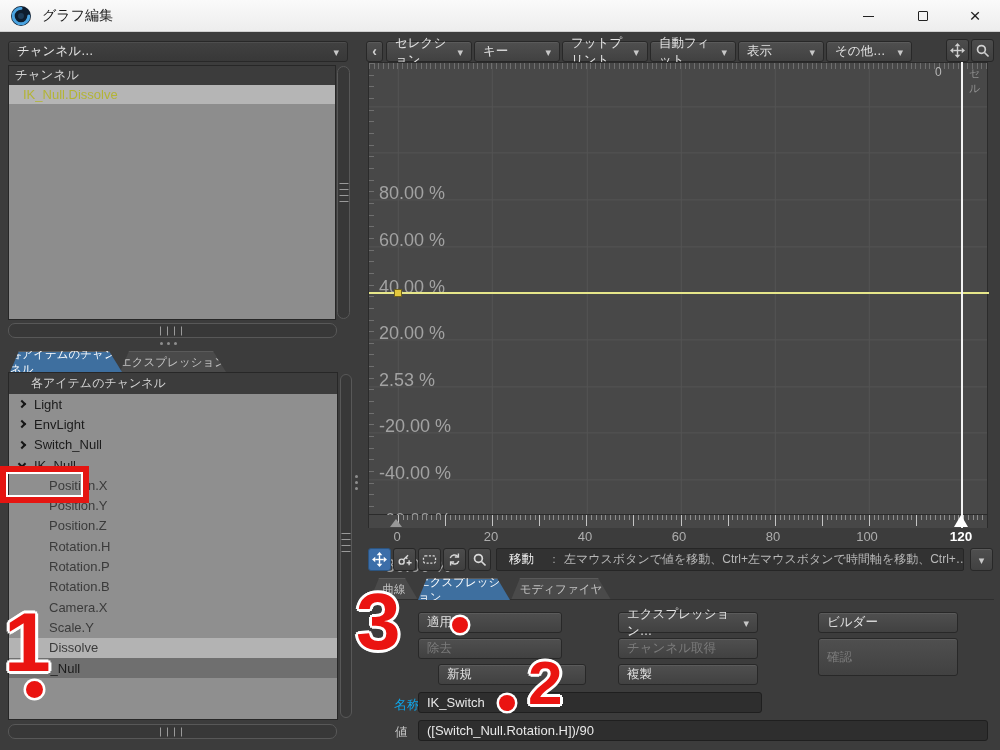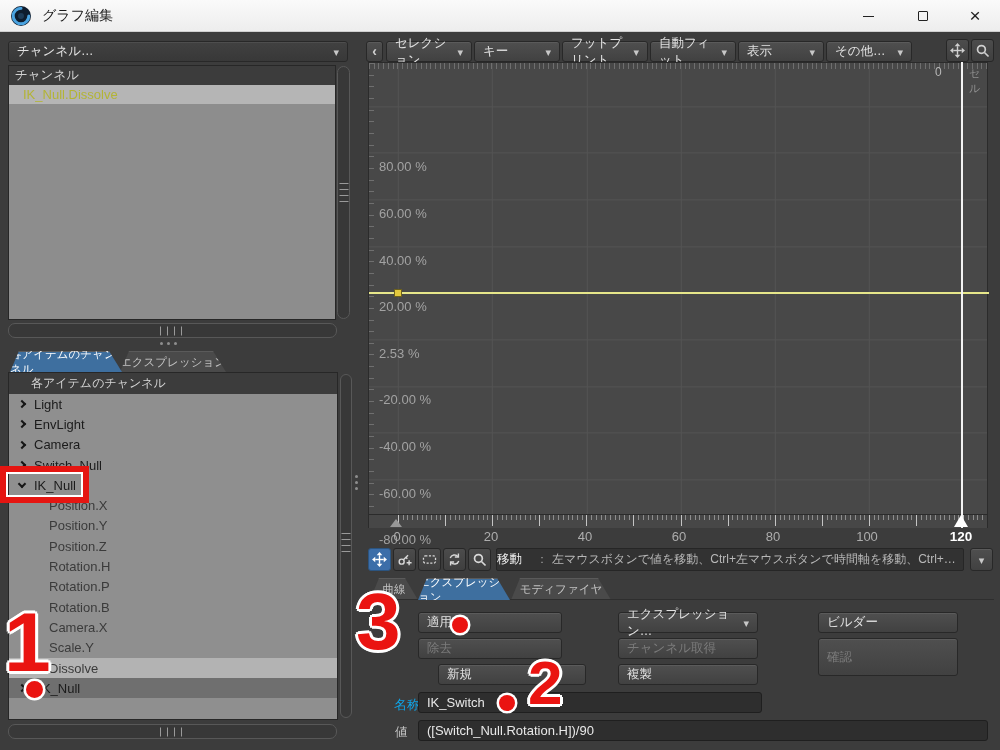--- a/index.html
+++ b/index.html
@@ -47,21 +47,21 @@
   
   .plot{left:368px;top:62px;width:620px;height:453px;background:#484848;border:1px solid #2b2b2b;}
   .vgridlines{position:absolute;left:0;top:0;width:100%;height:100%;
      background:repeating-linear-gradient(90deg,transparent 0 93.2px,#535353 93.2px 94.17px);background-position:-64.2px 0;}
   .hgridlines{position:absolute;left:0;top:0;width:100%;height:100%;
      background:repeating-linear-gradient(transparent 0 45.67px,#535353 45.67px 46.67px);background-position:0 -2.67px;}
   .topticks{position:absolute;left:0;top:0;width:100%;height:6px;
      background:repeating-linear-gradient(90deg,#6f6f6f 0 1px,transparent 1px 4.71px);}
   .leftticks{position:absolute;left:0;top:0;width:5px;height:100%;
      background:repeating-linear-gradient(#6f6f6f 0 1px,transparent 1px 11.66px);}
-  .ylab{position:absolute;left:10px;font-size:13px;color:#a2a2a2;}
+  .ylab{position:absolute;left:10px;font-size:18px;color:#a2a2a2;margin-top:24px;}
   .zeroline{position:absolute;left:0;width:620px;height:2px;background:#e7e78a;z-index:3;}
   .keydot{position:absolute;width:8px;height:8px;background:#e3c83d;border:1px solid #6d611c;z-index:4;}
   .playhead{position:absolute;width:2px;background:#f3f3f3;z-index:5;}
   .ruler{left:368px;top:515px;width:620px;height:13px;background:#474747;border-left:1px solid #2b2b2b;border-right:1px solid #2b2b2b;
      background-image:repeating-linear-gradient(90deg,#c4c4c4 0 1px,transparent 1px 47.1px),
                       repeating-linear-gradient(90deg,#8d8d8d 0 1px,transparent 1px 4.71px);
      background-size:100% 11px,100% 5px;background-repeat:no-repeat;background-position:29px 0,29px 0;}
   .tri{width:0;height:0;border-left:7px solid transparent;border-right:7px solid transparent;}
   .xlab{position:absolute;top:529px;transform:translateX(-50%);font-size:13px;color:#adadad;}
   .xlab.cur{color:#fff;font-weight:bold;font-size:13.5px;}
@@ -139,24 +139,20 @@
 
   <div class="abs" style="left:8px;top:372px;width:330px;height:348px;border:1px solid #272727;background:#8f8f8f">
     <div style="height:21px;background:#3c3c3c;color:#d6d6d6;font-size:12px;padding-left:22px;display:flex;align-items:center">各アイテムのチャンネル</div>
     <div class="trow">
         <span class="tchev right"></span>
         <span class="tlabel">Light</span>
       </div>
     <div class="trow">
         <span class="tchev right"></span>
         <span class="tlabel">EnvLight</span>
-      </div>
-    <div class="trow">
-        <span class="tchev right"></span>
-        <span class="tlabel">Camera</span>
       </div>
     <div class="trow">
         <span class="tchev right"></span>
         <span class="tlabel">Switch_Null</span>
       </div>
     <div class="trow">
         <span class="tchev down" style="margin-top:-3px"></span>
         <span class="tlabel">IK_Null</span>
       </div>
     <div class="trow">
@@ -319,21 +315,21 @@
         <path d="M6.5 20.5v-5h5"></path>
       </svg>
   </div>
   <div class="abs icnbtn" style="left:468px;top:548px;width:23px;height:23px">
     <svg viewBox="0 0 24 24" fill="none" stroke="#d8d8d8" stroke-width="2.4">
         <circle cx="10.5" cy="10.5" r="5.5"></circle>
         <path d="M14.8 14.8L20.5 20.5"></path>
       </svg>
   </div>
   <div class="abs hintstrip" style="left:496px;top:548px;width:468px;height:23px">
-    <span style="color:#f0f0f0;font-size:12.5px;margin-left:0">移動</span>
+    <span style="color:#f0f0f0;font-size:12.5px;margin-left:12px">移動</span>
     <span style="color:#9a9a9a;font-size:12px;margin-left:14px">：</span>
     <span style="color:#b8b8b8;font-size:12px;margin-left:4px">左マウスボタンで値を移動、Ctrl+左マウスボタンで時間軸を移動、Ctrl+…</span>
   </div>
   <div class="abs btn" style="left:970px;top:548px;width:23px;height:23px;padding:0;justify-content:center">
       <span class="chev"></span>
     </div>
 
   <div class="abs tab" style="left:370px;top:578px;width:48px;height:22px">
       <span>曲線</span>
     </div>

